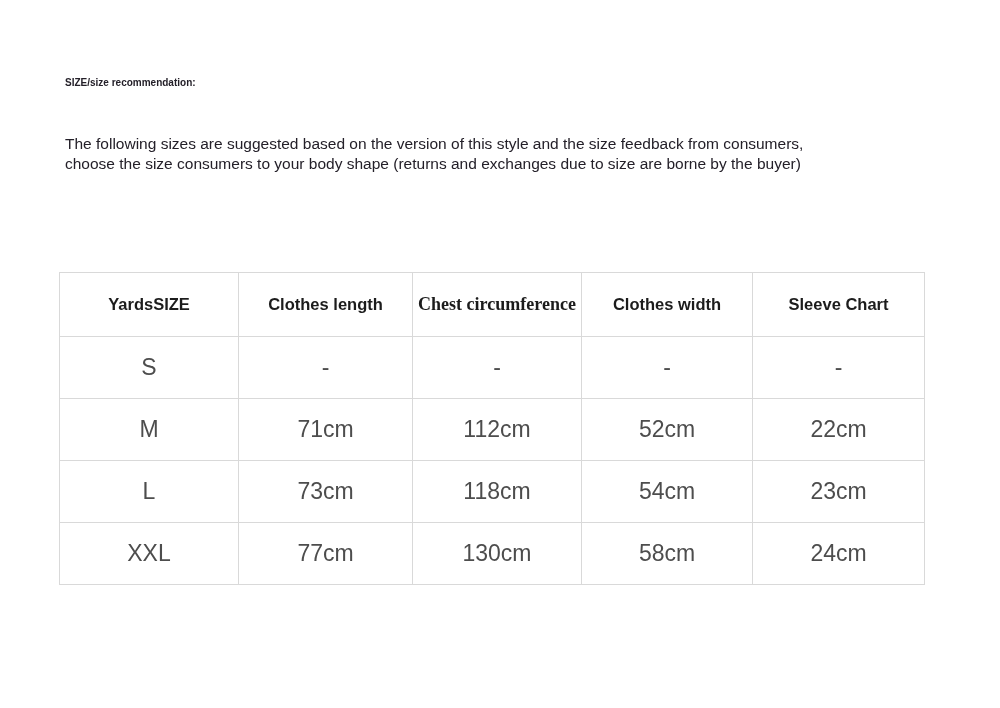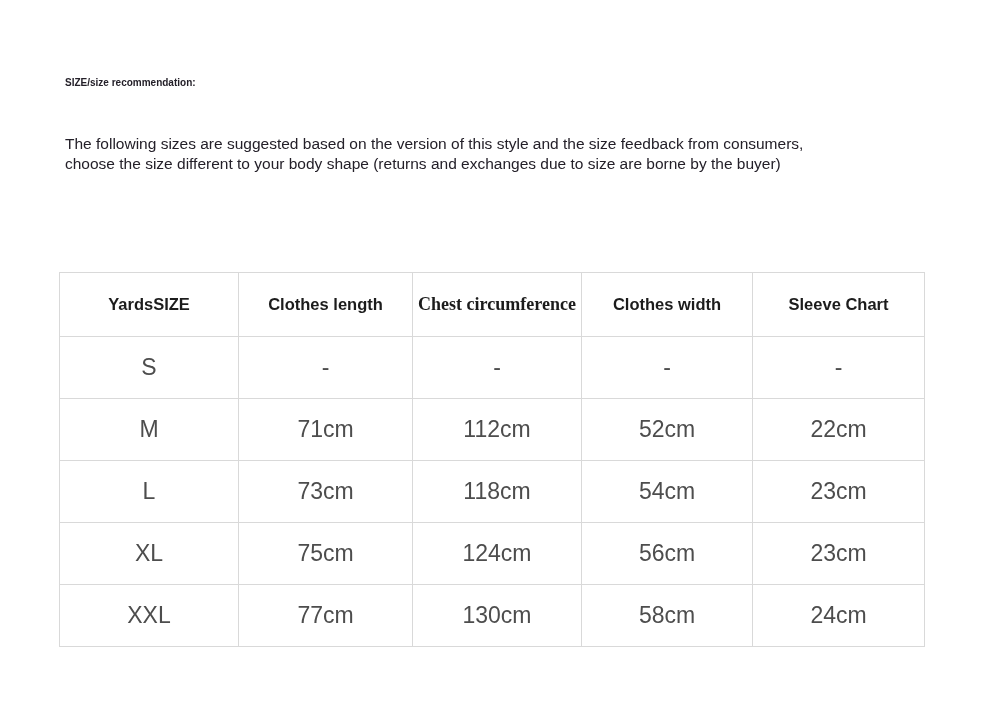--- a/index.html
+++ b/index.html
@@ -94,21 +94,21 @@
 </style>
 </head>
 <body>
 
 <div class="canvas">
 
   <div class="heading">SIZE/size recommendation:</div>
 
   <div class="para">
     <div class="line">The following sizes are suggested based on the version of this style and the size feedback from consumers,</div>
-    <div class="line">choose the size different to your body shape (returns and exchanges due to size are borne by the buyer)</div>
+    <div class="line">choose the size consumers to your body shape (returns and exchanges due to size are borne by the buyer)</div>
   </div>
 
 
   <table class="size-table">
     <colgroup>
       <col class="c1">
         <col class="c2">
         <col class="c3">
         <col class="c4">
         <col class="c5">
@@ -138,27 +138,20 @@
         <td>22cm</td>
       </tr>
       <tr>
         <td>L</td>
         <td>73cm</td>
         <td>118cm</td>
         <td>54cm</td>
         <td>23cm</td>
       </tr>
       <tr>
-        <td>XL</td>
-        <td>75cm</td>
-        <td>124cm</td>
-        <td>56cm</td>
-        <td>23cm</td>
-      </tr>
-      <tr>
         <td>XXL</td>
         <td>77cm</td>
         <td>130cm</td>
         <td>58cm</td>
         <td>24cm</td>
       </tr>
     </tbody>
   </table>
 
 </div>

